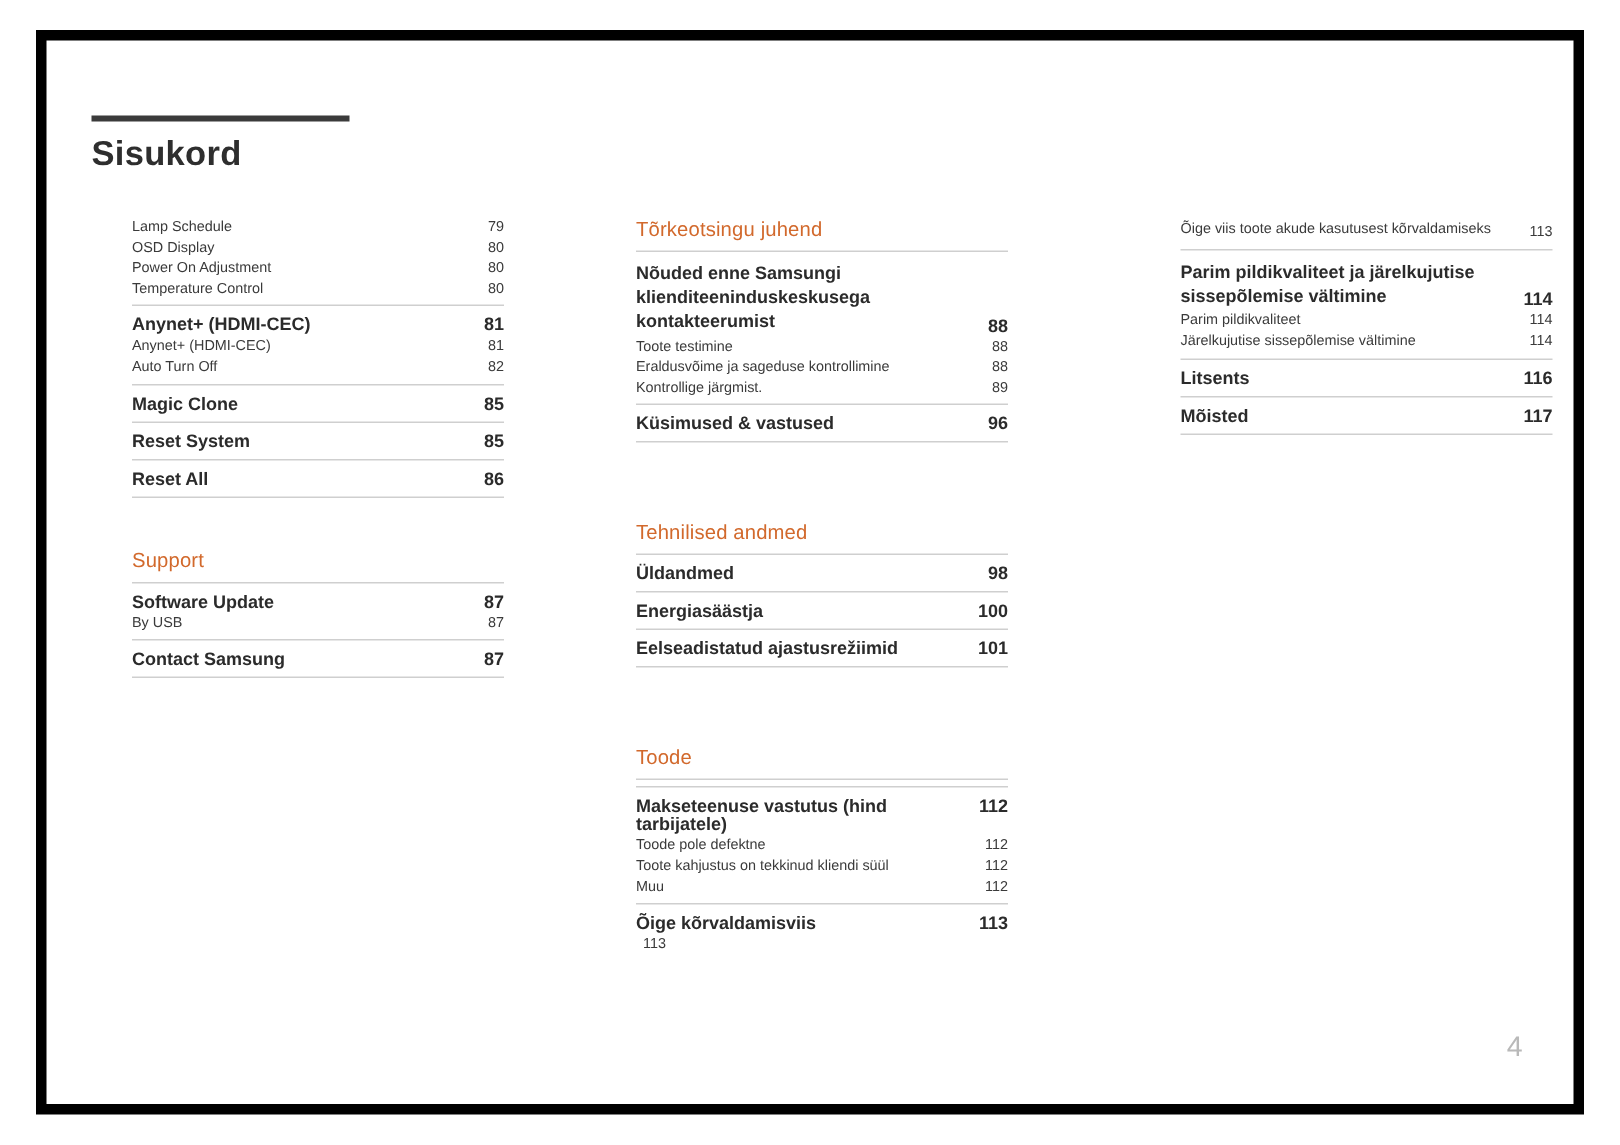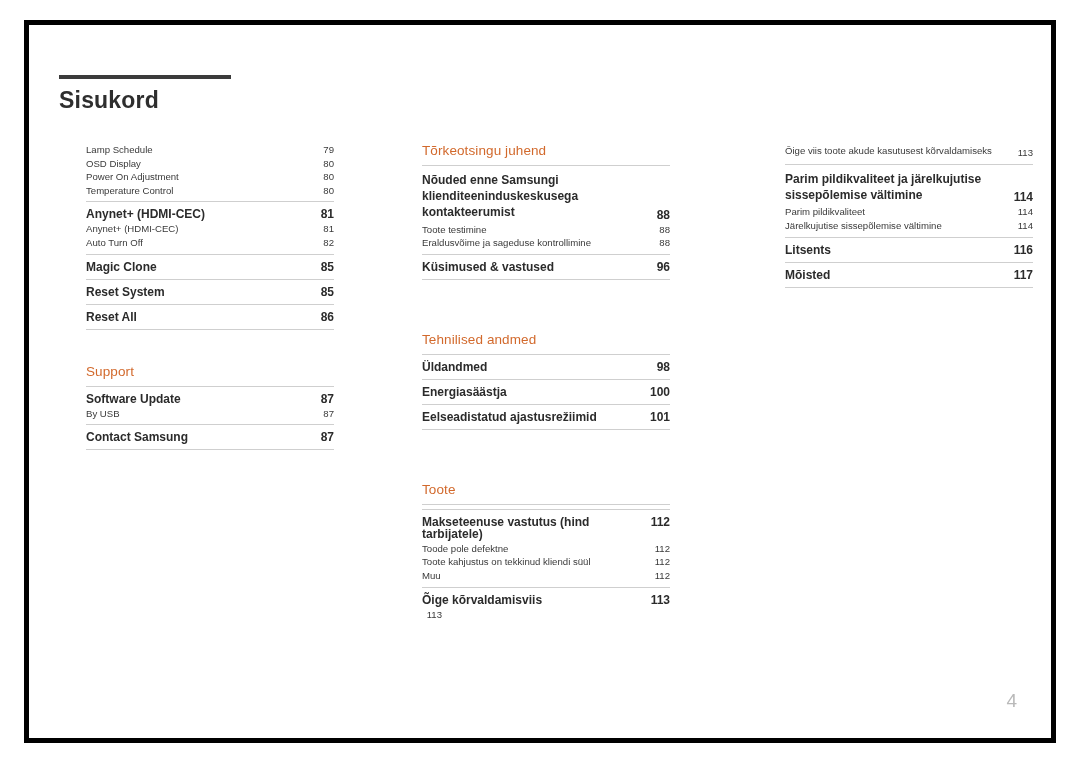--- a/index.html
+++ b/index.html
@@ -13,21 +13,21 @@
     font-family: "Liberation Sans", sans-serif;
     -webkit-font-smoothing: antialiased;
   }
   .page {
     position: absolute;
     left: 24px;
     top: 20px;
     width: 1032px;
     height: 723px;
     background: #ffffff;
-    border: 5px solid #000000;
+    border: 7px solid #000000;
     box-sizing: border-box;
     overflow: hidden;
   }
   .title-rule {
     position: absolute;
     left: 30px;
     top: 50px;
     width: 172px;
     height: 4px;
     background: #3b3b3b;
@@ -222,20 +222,24 @@
           <span class="pg">88</span>
         </div>
         <div class="row">
           <span class="label">Toote testimine</span>
           <span class="pg">88</span>
         </div>
         <div class="row">
           <span class="label">Eraldusvõime ja sageduse kontrollimine</span>
           <span class="pg">88</span>
         </div>
+        <div class="row">
+          <span class="label">Kontrollige järgmist.</span>
+          <span class="pg">89</span>
+        </div>
       </div>
 
       <div class="rule"></div>
 
       <div class="row bold">
         <span class="label">Küsimused &amp; vastused</span>
         <span class="pg">96</span>
       </div>
 
       <div class="rule"></div>
@@ -258,21 +262,21 @@
       <div class="rule"></div>
       <div class="row bold">
         <span class="label">Eelseadistatud ajastusrežiimid</span>
         <span class="pg">101</span>
       </div>
       <div class="rule"></div>
 
       <div class="spacer-lg"></div>
       <div class="spacer-md"></div>
 
-      <div class="section-head">Toote</div>
+      <div class="section-head">Toode</div>
       <div class="rule"></div>
 
 
       <div class="rule"></div>
 
       <div class="group">
         <div class="row bold">
           <span class="label">Makseteenuse vastutus (hind tarbijatele)</span>
           <span class="pg">112</span>
         </div>

